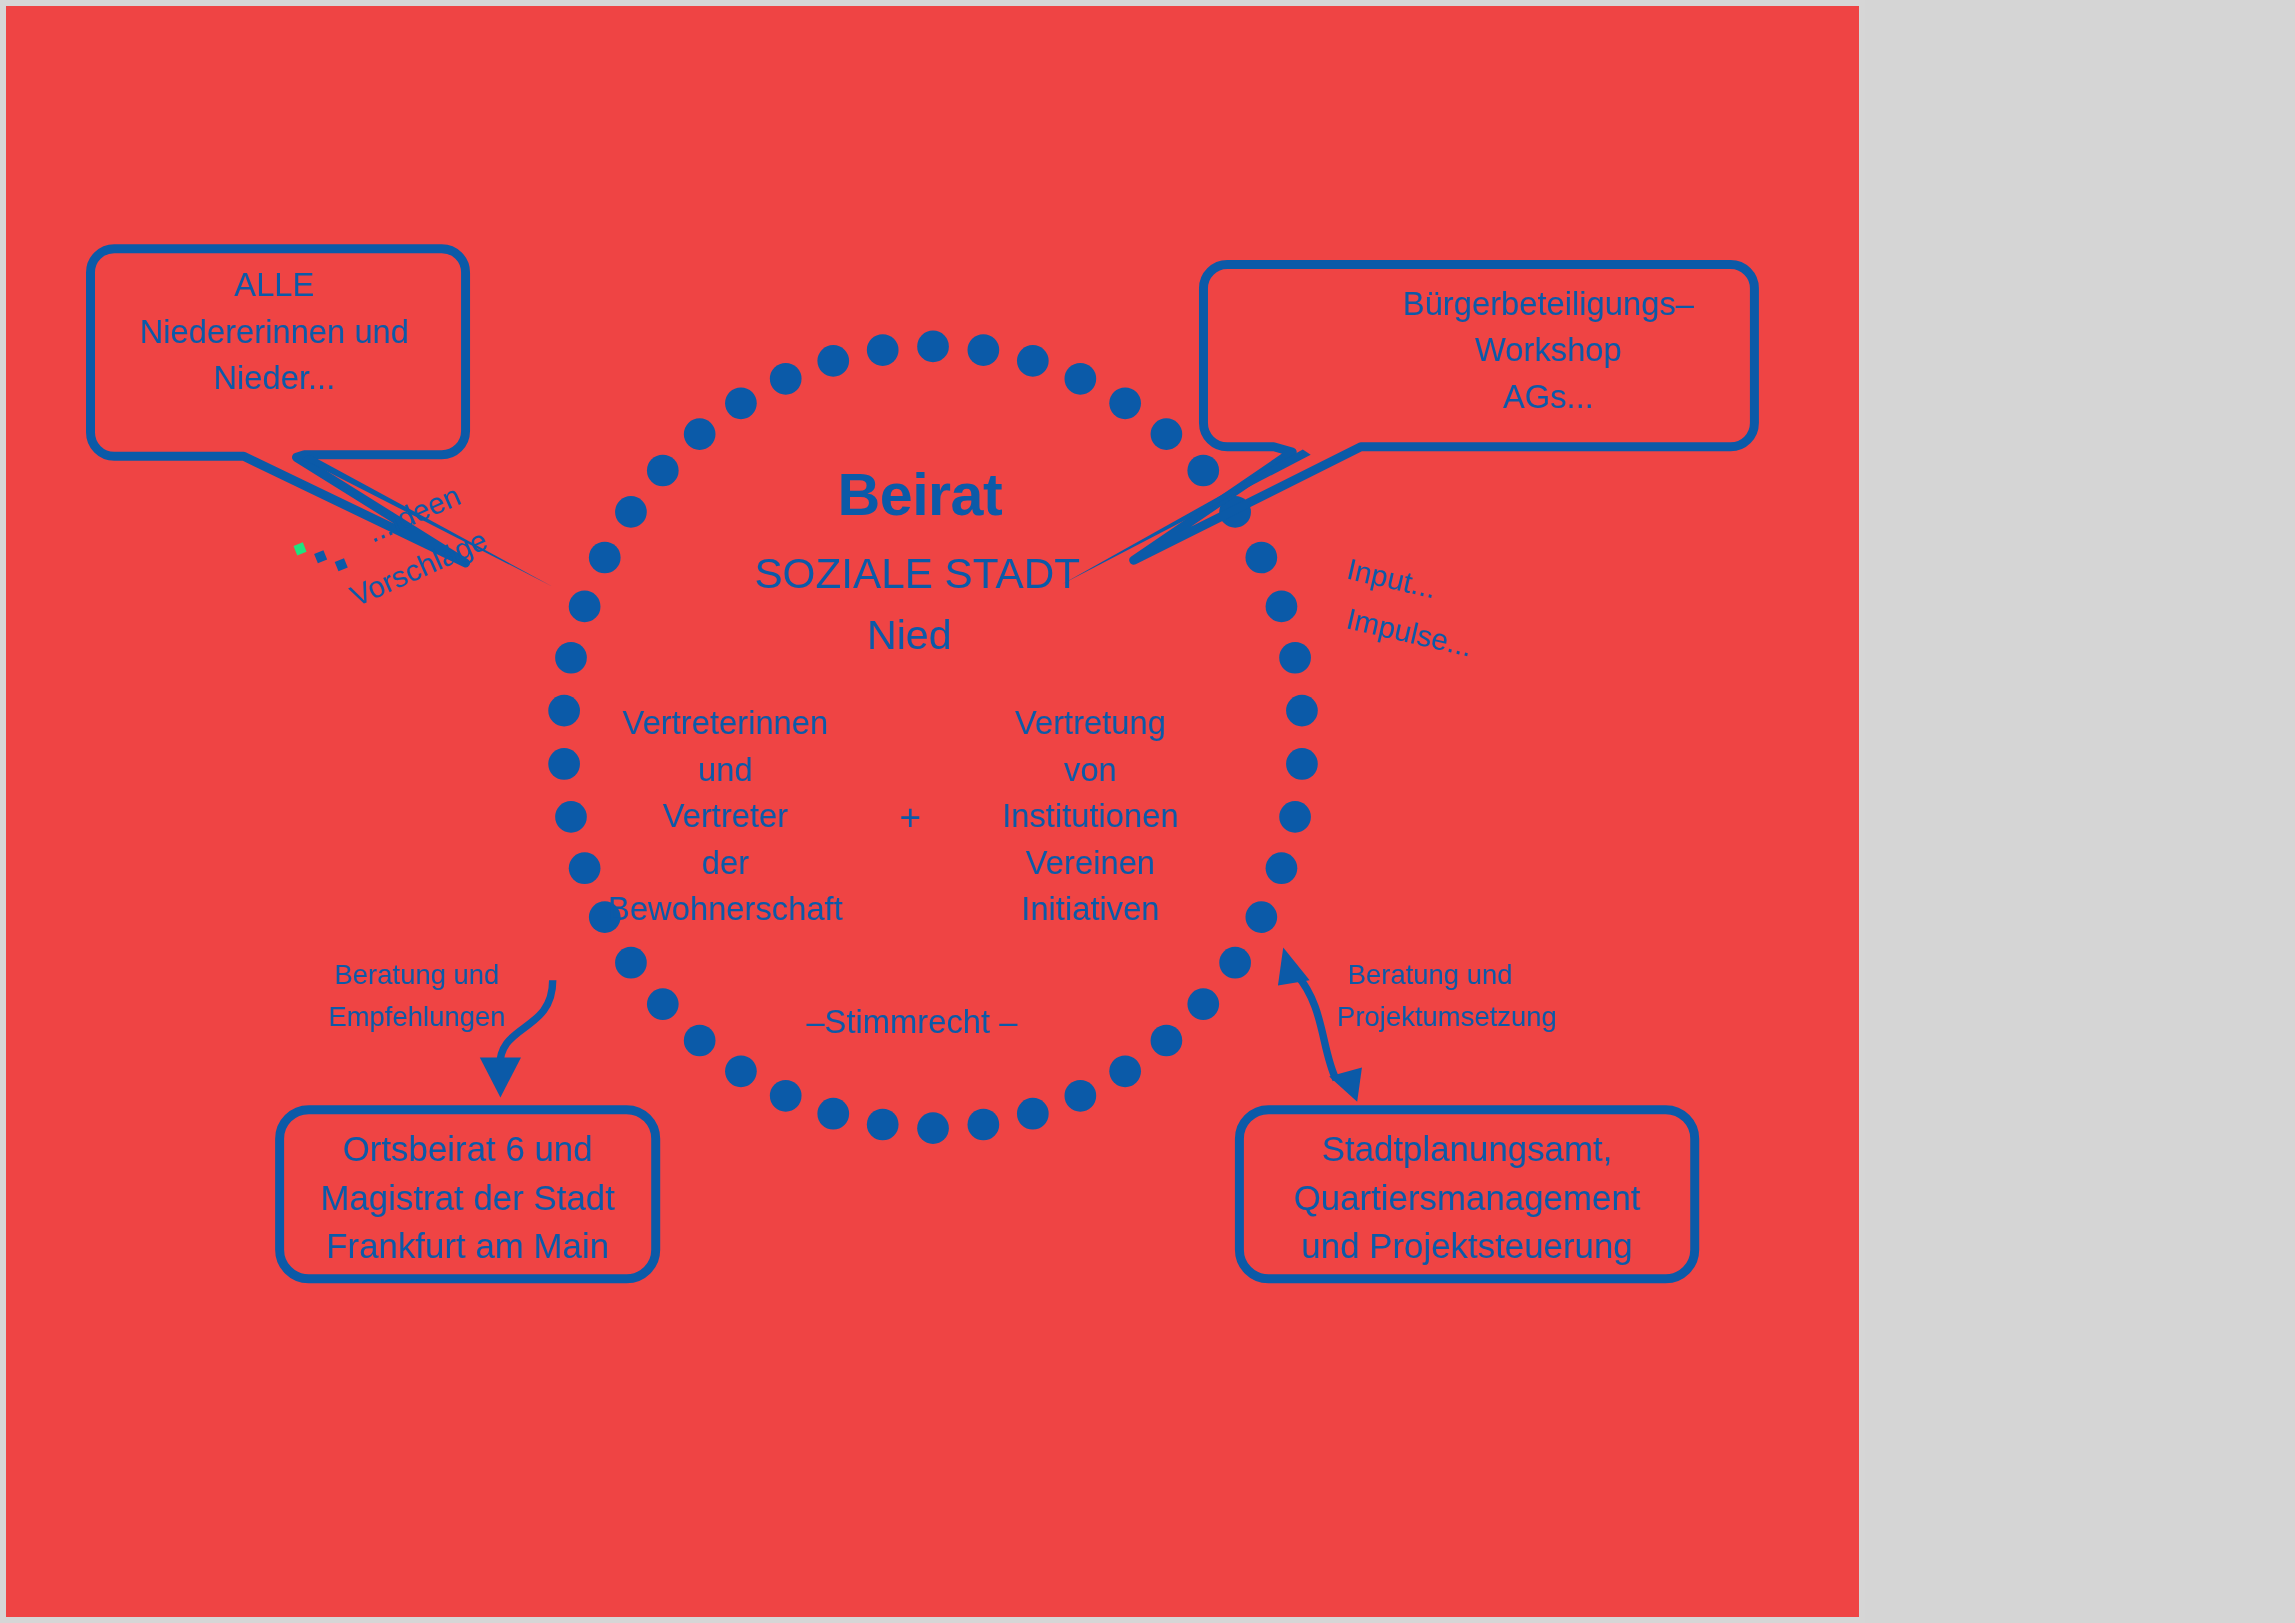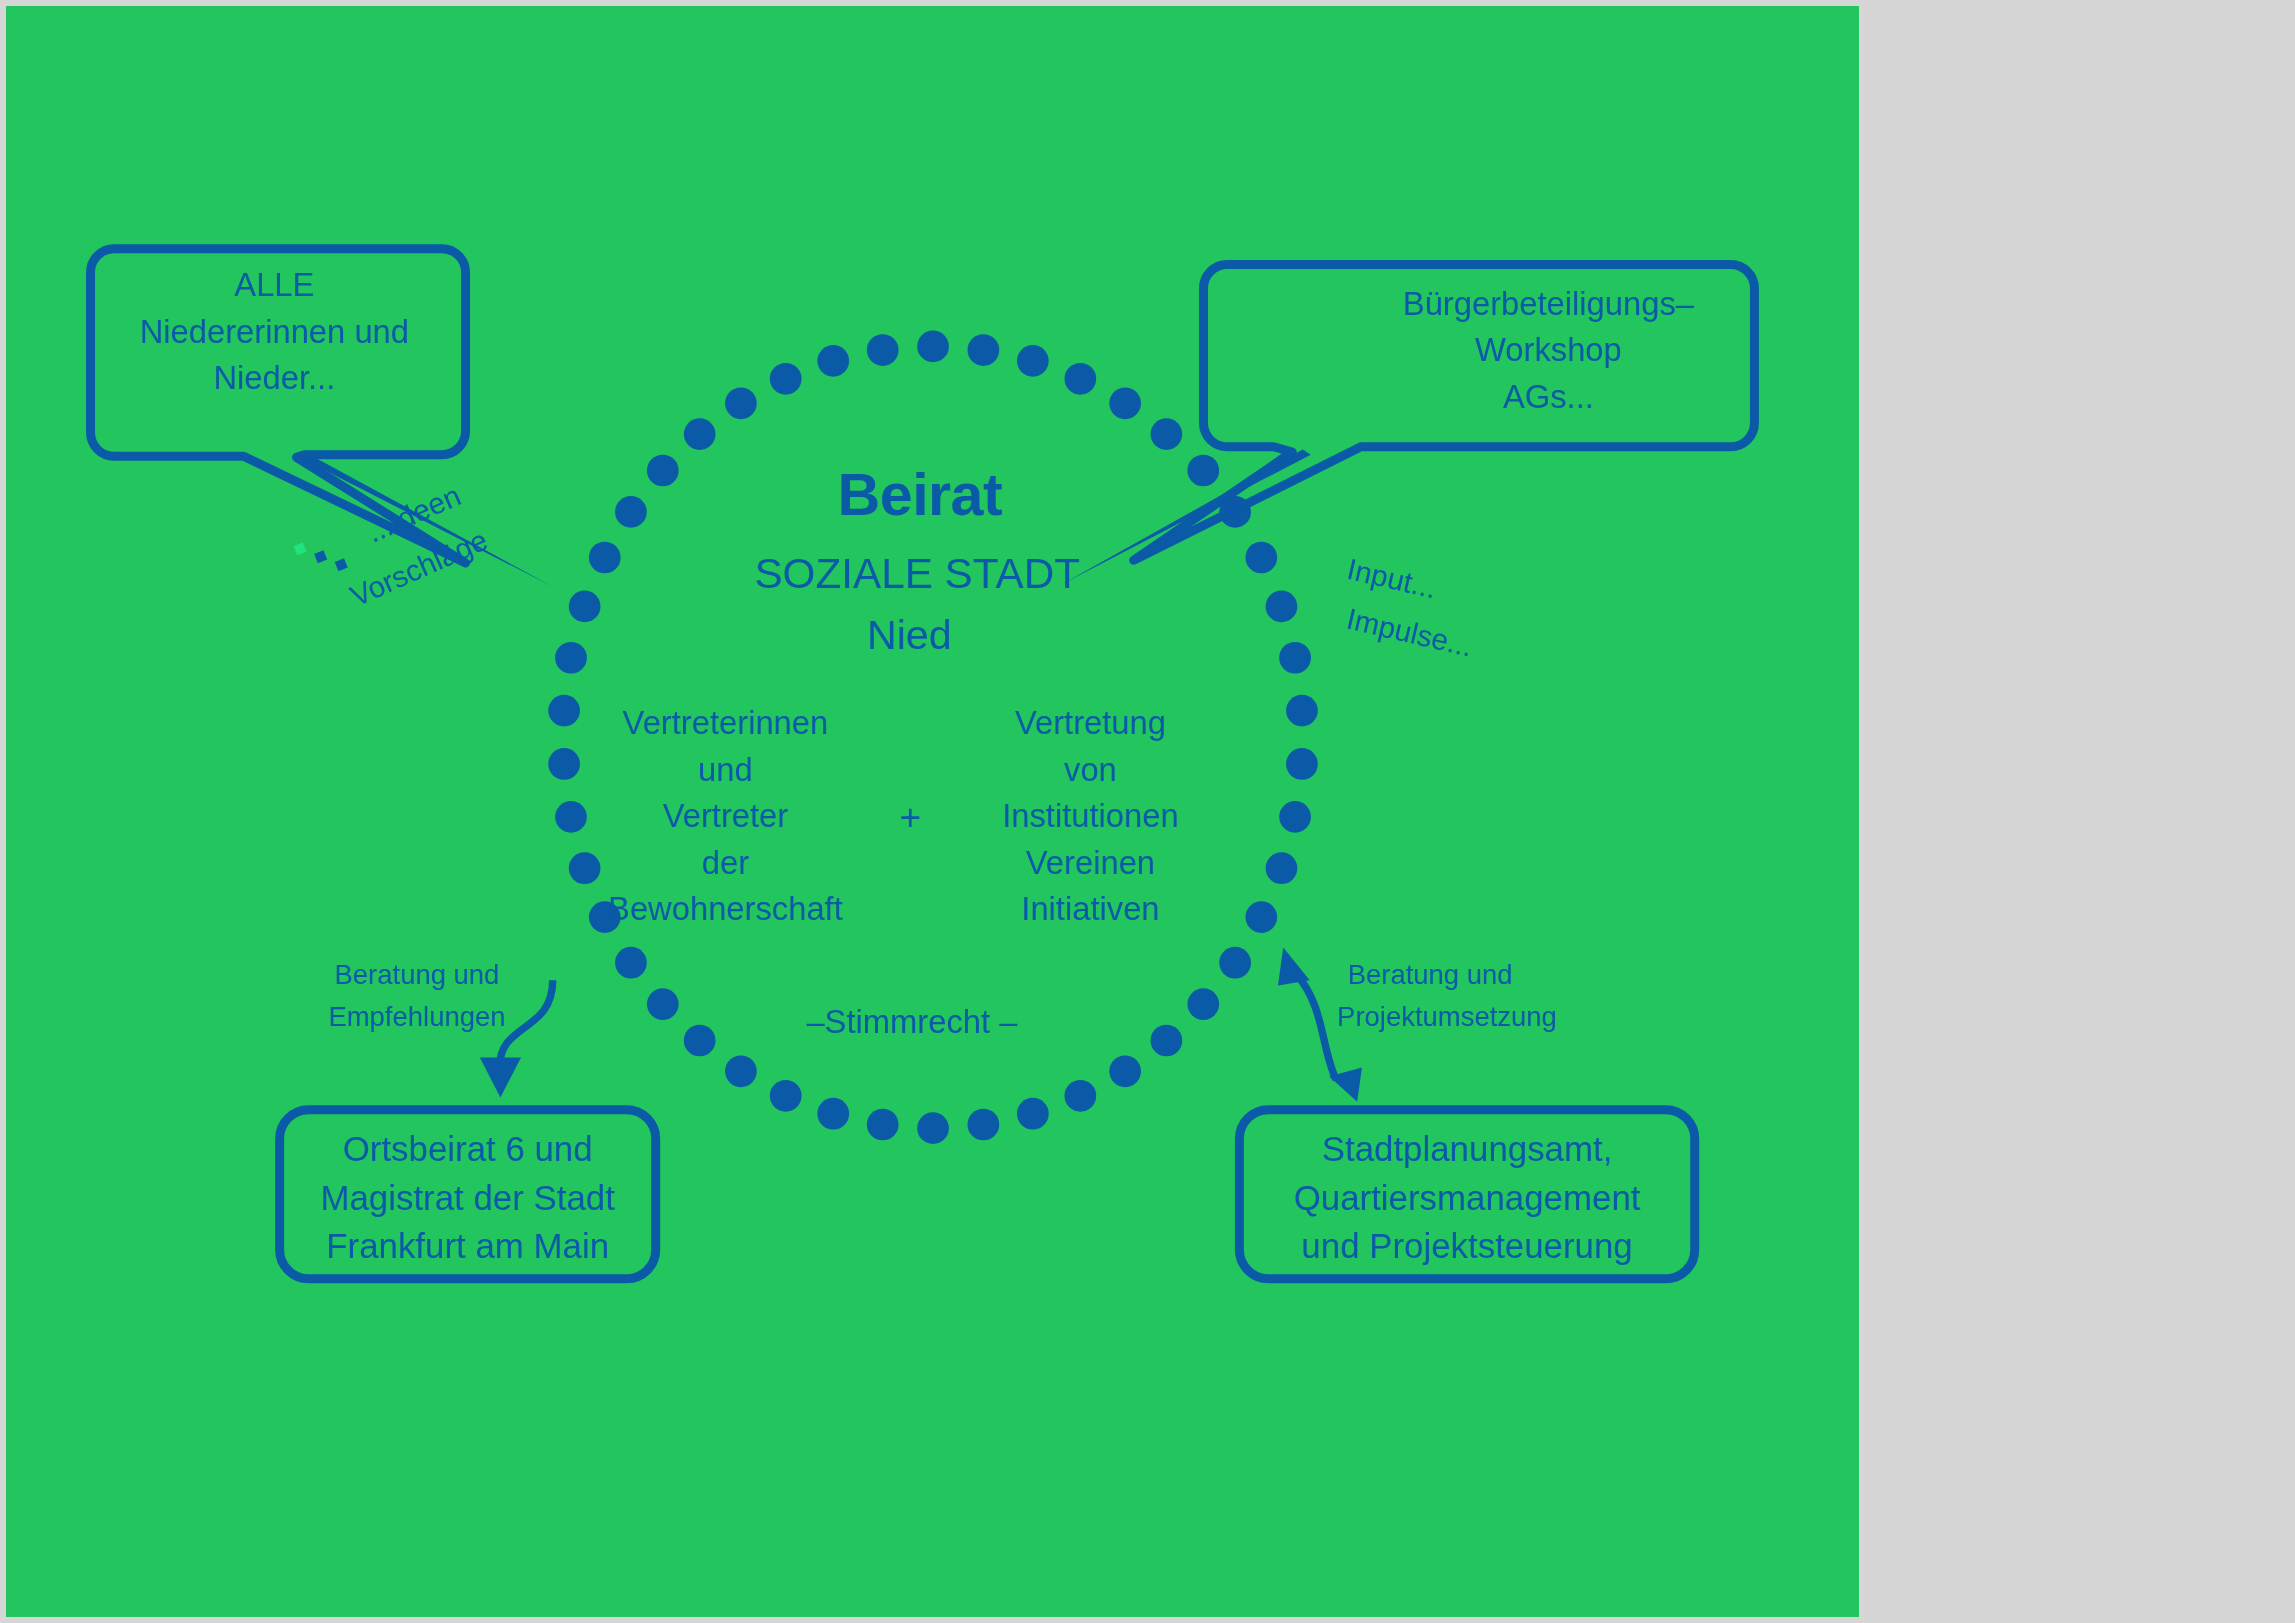--- a/index.html
+++ b/index.html
@@ -1,20 +1,20 @@
 <!DOCTYPE html>
 <html style="font-size:10.5px"><head>
 <meta charset="utf-8">
 <style>
   html,body{margin:0;padding:0;background:#d5d5d5;}
   body{font-family:"Liberation Sans", sans-serif;}
   #stage{
     position:relative;
     width:1865px;height:1623px;
-    background:#22c55e;
+    background:#ef4444;
     border:6.5px solid #d6d6d6;
     box-sizing:border-box;
     overflow:hidden;
   }
   #svgroot{position:absolute;inset:0;width:100%;height:100%;}
   .blue{fill:#0b5aa8;}
   .stroke{fill:none;stroke:#0b5aa8;}
   text{fill:#0b5aa8;font-family:"Liberation Sans", sans-serif;}
   .t-center{text-anchor:middle;}
   .bubble-txt{font-size:62px;}

